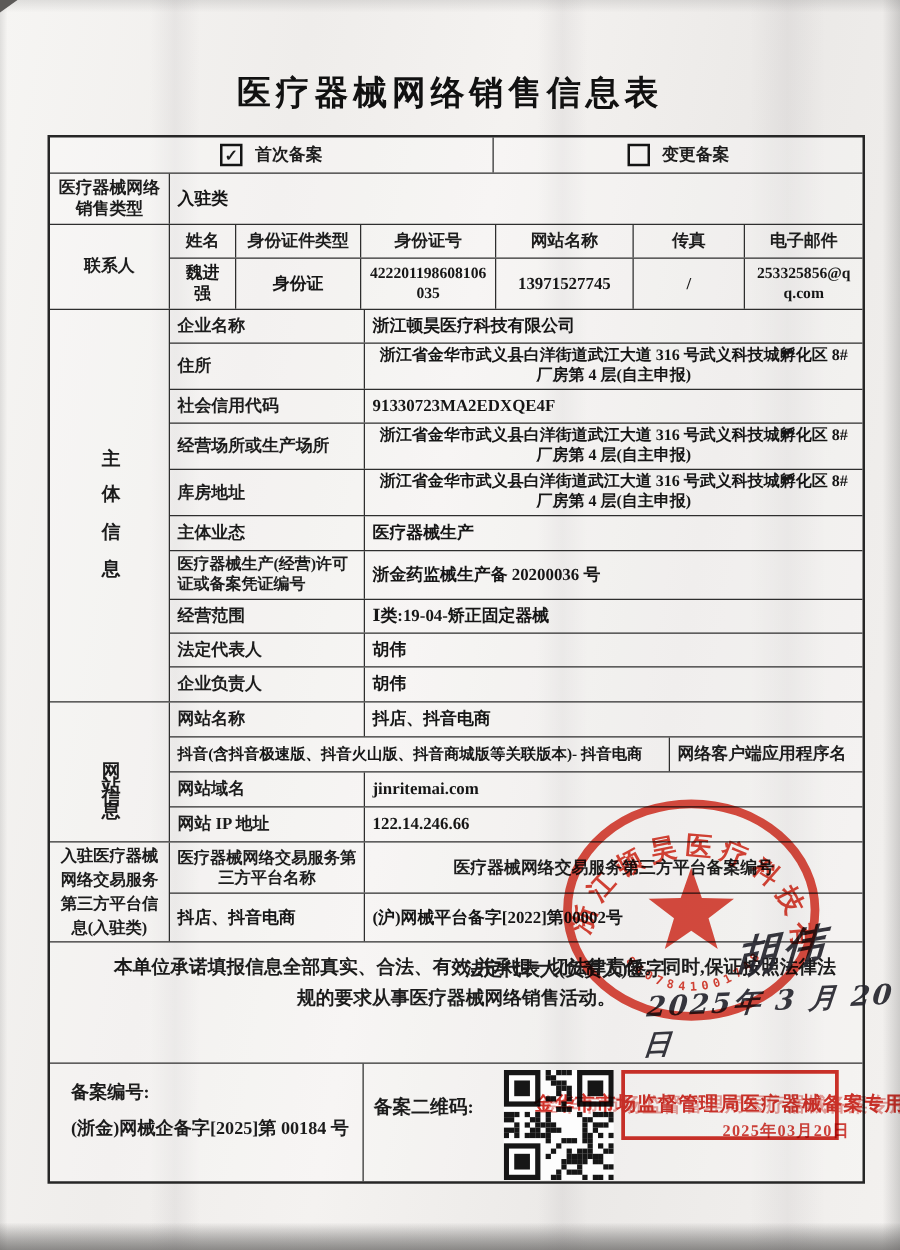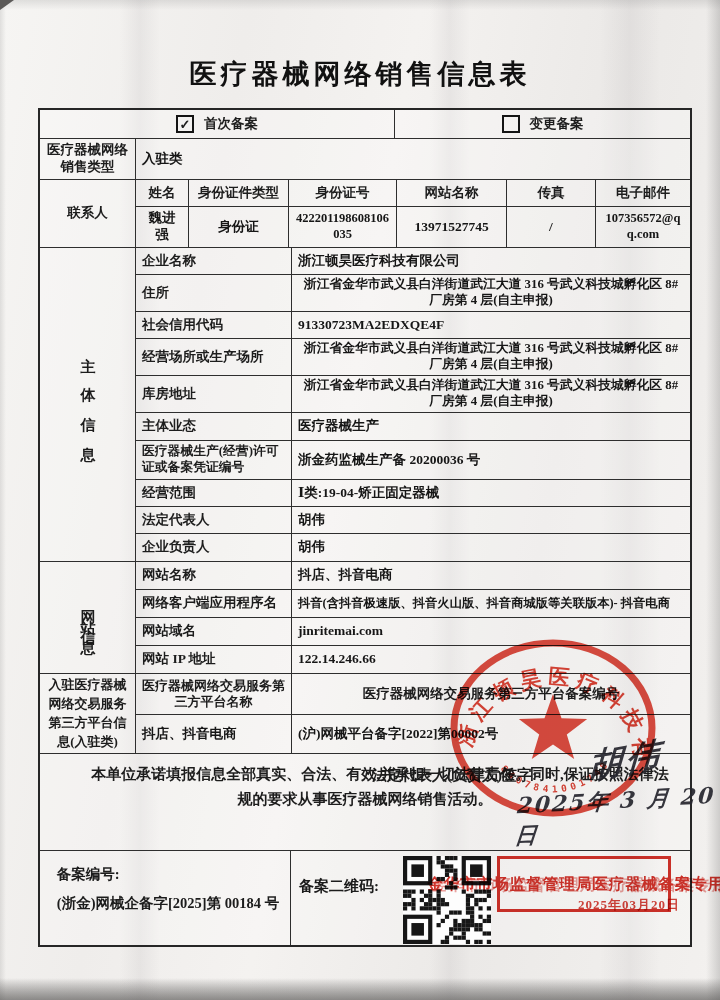--- a/index.html
+++ b/index.html
@@ -121,21 +121,21 @@
           <div class="cell c-center lbl w110">网站名称</div>
           <div class="cell c-center lbl w89">传真</div>
           <div class="cell c-center lbl flex1">电子邮件</div>
         </div>
         <div class="row" style="height:40px">
           <div class="cell c-center val w52">魏进强</div>
           <div class="cell c-center val w100">身份证</div>
           <div class="cell c-center val w108 wrapall" style="font-size:12.5px">422201198608106035</div>
           <div class="cell c-center val w110">13971527745</div>
           <div class="cell c-center val w89">/</div>
-          <div class="cell c-center val flex1 wrapall" style="font-size:12.5px">107356572@qq.com</div>
+          <div class="cell c-center val flex1 wrapall" style="font-size:12.5px">253325856@qq.com</div>
         </div>
       </div>
     </div>
 
     <div class="band">
       <div class="band-label vert" style="letter-spacing:30px">主体信息</div>
       <div class="band-right">
         <div class="row" style="height:26px">
           <div class="cell c-left lbl w155">企业名称</div>
           <div class="cell c-left val flex1">浙江顿昊医疗科技有限公司</div>
@@ -180,22 +180,22 @@
     </div>
 
     <div class="band">
       <div class="band-label vert" style="letter-spacing:10px">网站信息</div>
       <div class="band-right">
         <div class="row" style="height:27px">
           <div class="cell c-left lbl w155">网站名称</div>
           <div class="cell c-left val flex1">抖店、抖音电商</div>
         </div>
         <div class="row" style="height:27px">
+          <div class="cell c-left val flex1" style="font-size:12.3px">抖音(含抖音极速版、抖音火山版、抖音商城版等关联版本)- 抖音电商</div>
           <div class="cell c-left lbl w155">网络客户端应用程序名</div>
-          <div class="cell c-left val flex1" style="font-size:12.3px">抖音(含抖音极速版、抖音火山版、抖音商城版等关联版本)- 抖音电商</div>
         </div>
         <div class="row" style="height:27px">
           <div class="cell c-left lbl w155">网站域名</div>
           <div class="cell c-left val flex1">jinritemai.com</div>
         </div>
         <div class="row" style="height:27px">
           <div class="cell c-left lbl w155">网站 IP 地址</div>
           <div class="cell c-left val flex1">122.14.246.66</div>
         </div>
       </div>

